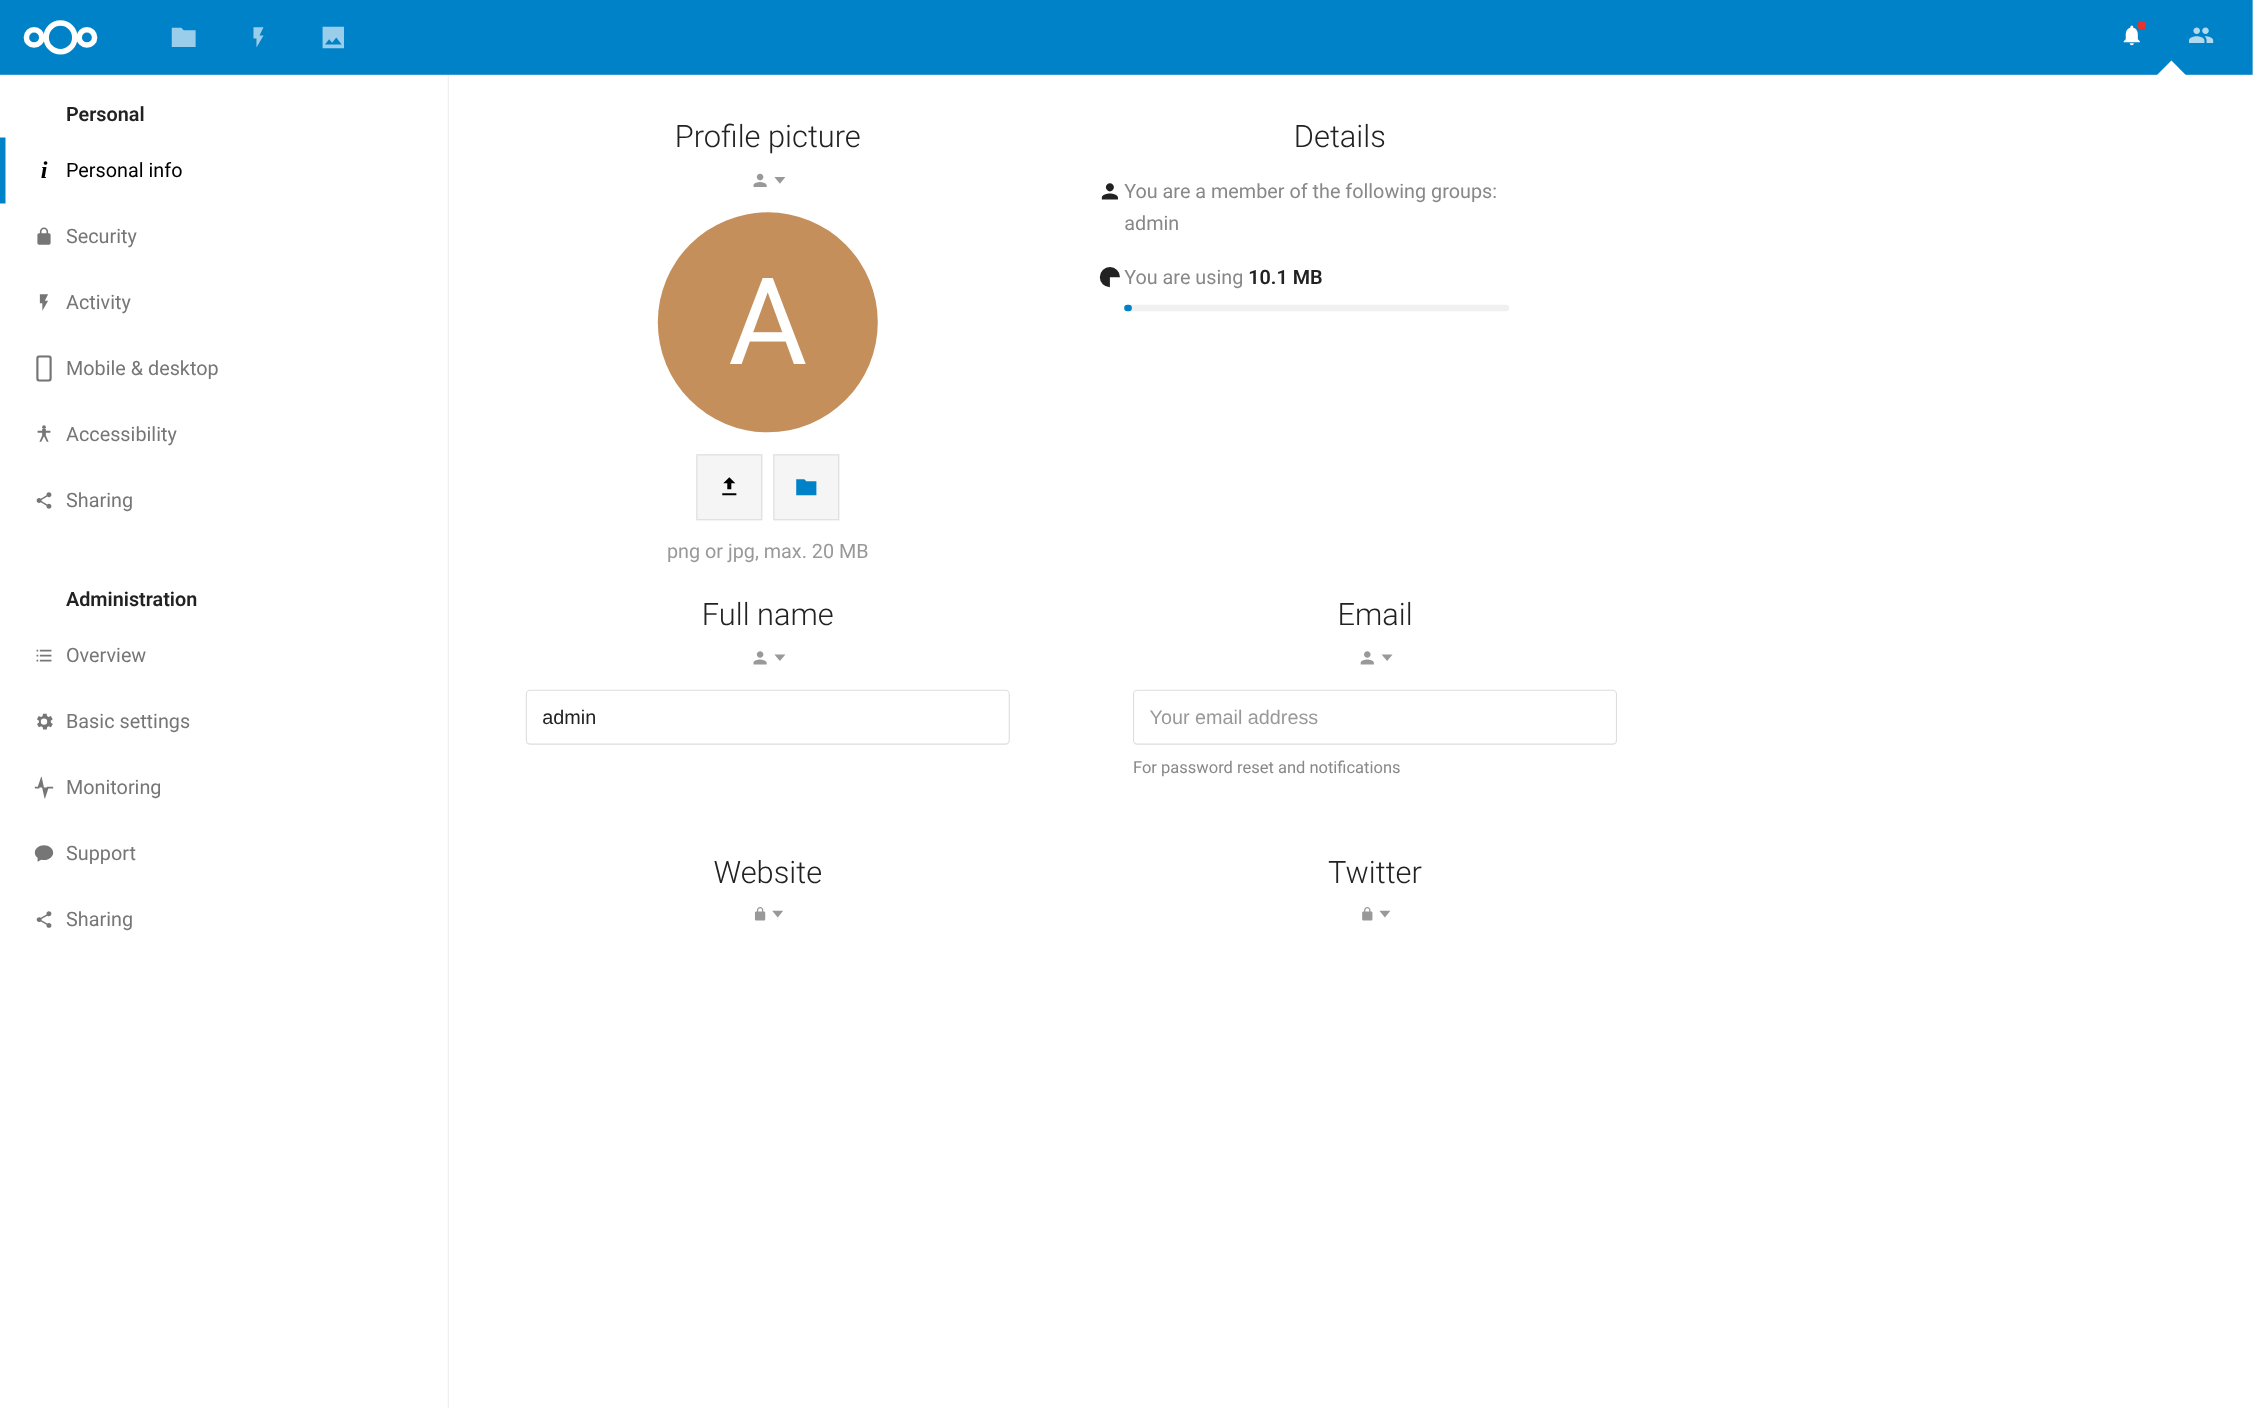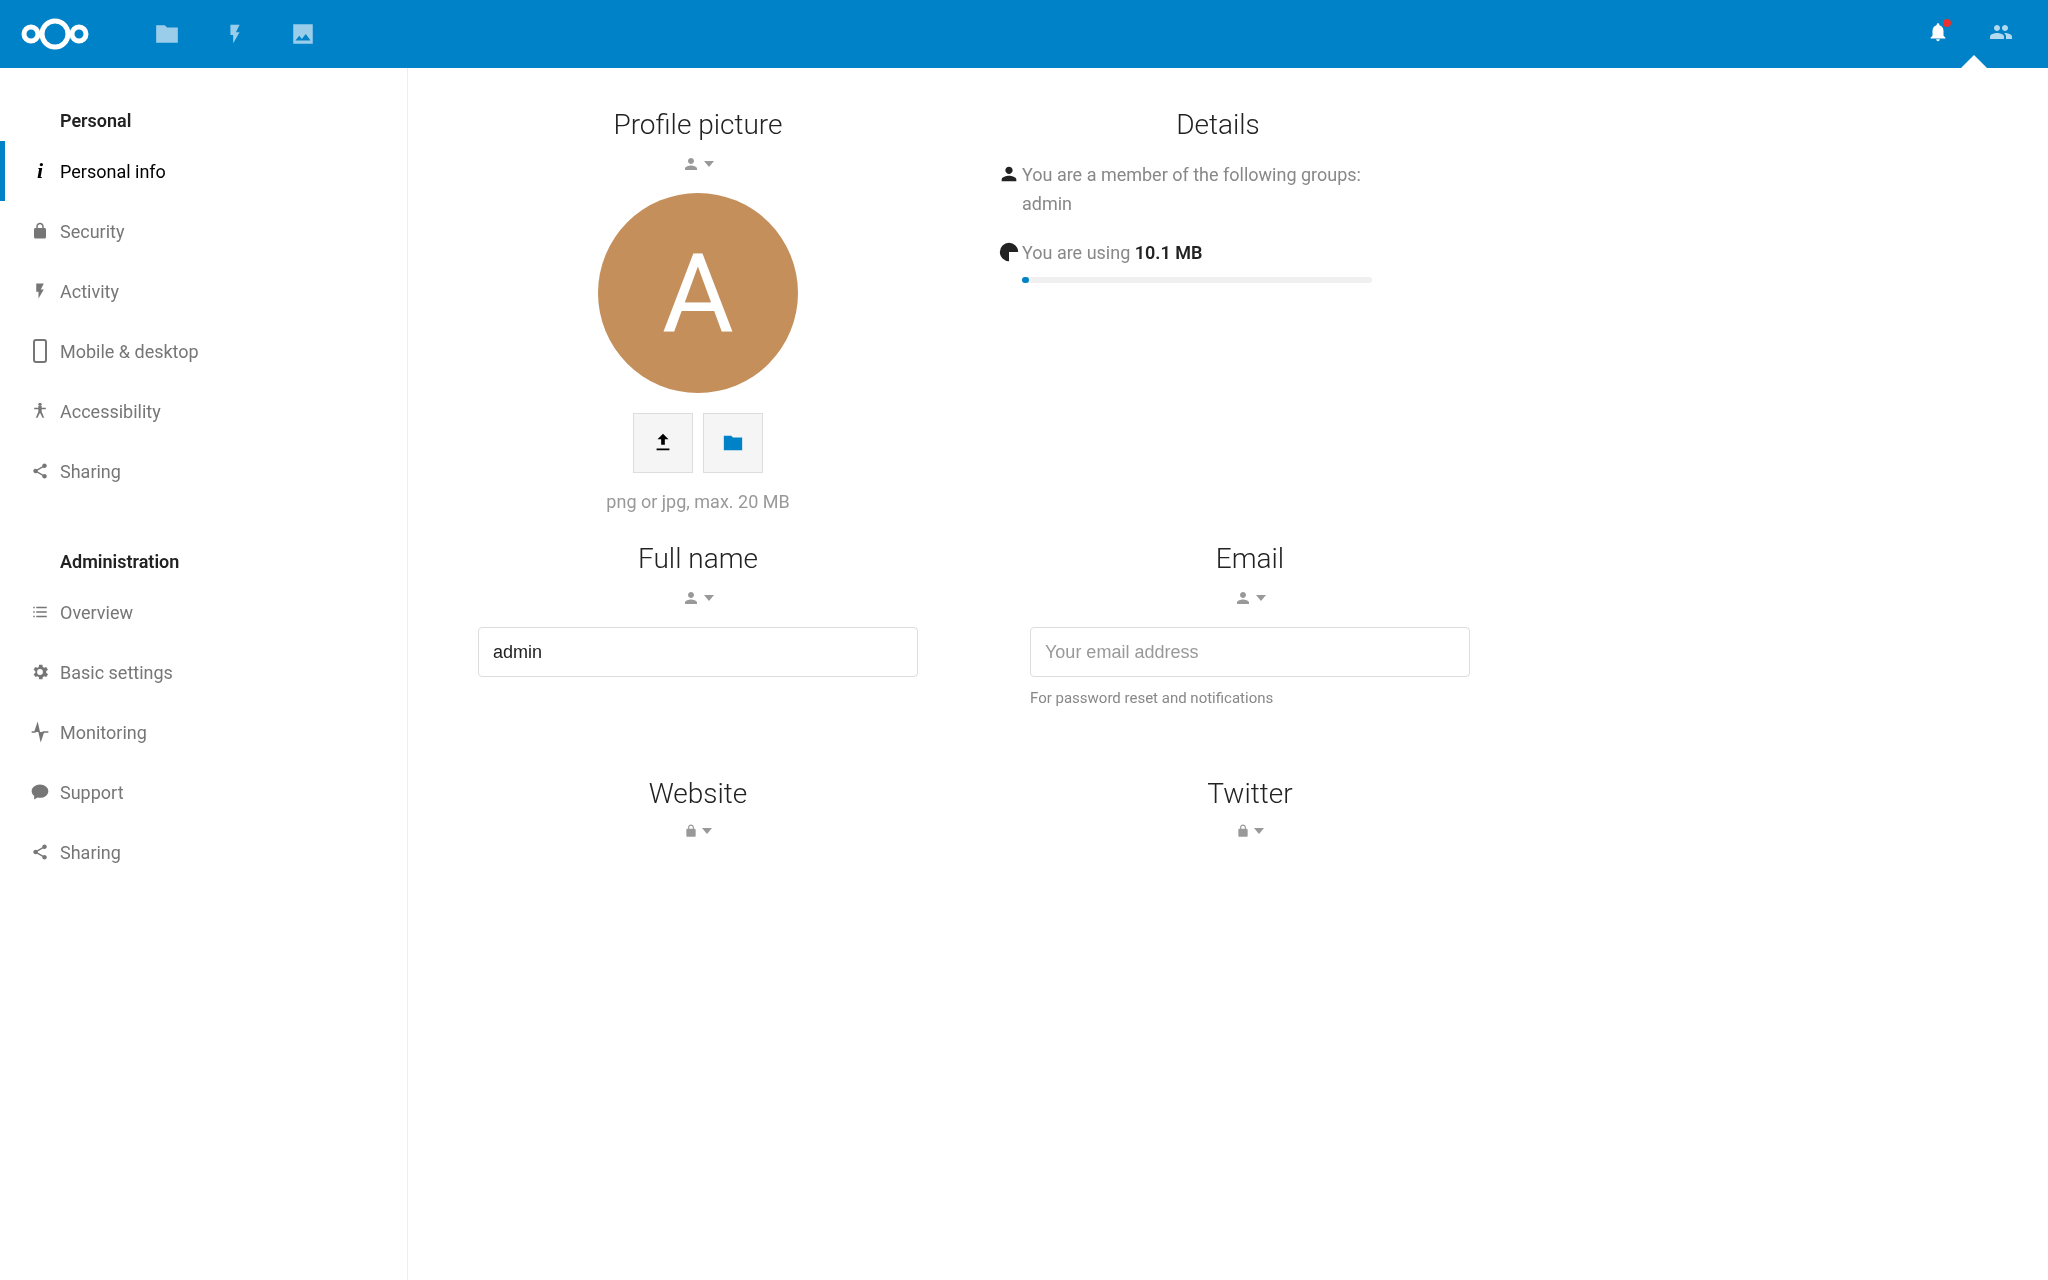--- a/index.html
+++ b/index.html
@@ -11,21 +11,21 @@
 .nav-apps { display: flex; gap: 40px; margin-left: 28px; }
 .nav-app { width: 28px; height: 28px; display: flex; align-items: center; justify-content: center; cursor: pointer; opacity: 0.6; }
 .nav-app svg { fill: #fff; }
 .header-right { margin-left: auto; display: flex; align-items: center; gap: 40px; padding-right: 20px; }
 .notif-wrap { position: relative; cursor: pointer; }
 .notif-dot { position: absolute; top: -2px; right: -2px; width: 8px; height: 8px; background: #e9322d; border-radius: 50%; }
 .header-arrow { position: absolute; right: 60px; bottom: -1px; width: 0; height: 0; border-left: 14px solid transparent; border-right: 14px solid transparent; border-bottom: 14px solid #fff; }
 
 
 .body-wrap { display: flex; height: calc(100vh - 68px); }
-.sidebar { width: 408px; border-right: 1px solid #ededed; padding-top: 32px; overflow-y: auto; }
+.sidebar { width: 408px; border-right: 1px solid #ededed; padding-top: 16px; overflow-y: auto; }
 .content { flex: 1; padding: 40px 70px; overflow-y: auto; }
 
 
 .sb-group-title { font-weight: 600; font-size: 18px; padding: 10px 0 10px 60px; color: #222; }
 .sb-item { display: flex; align-items: center; height: 60px; padding-left: 20px; cursor: pointer; color: #767676; font-size: 18px; position: relative; }
 .sb-item.active { color: #000; }
 .sb-item.active::before { content: ""; position: absolute; left: 0; top: 0; bottom: 0; width: 5px; background: #0082c9; }
 .sb-icon { width: 40px; display: flex; justify-content: center; margin-right: 0; }
 .sb-icon svg, .sb-icon .ico { fill: #767676; color: #767676; }
 .sb-item.active .sb-icon svg, .sb-item.active .sb-icon .ico { fill: #000; color: #000; }

